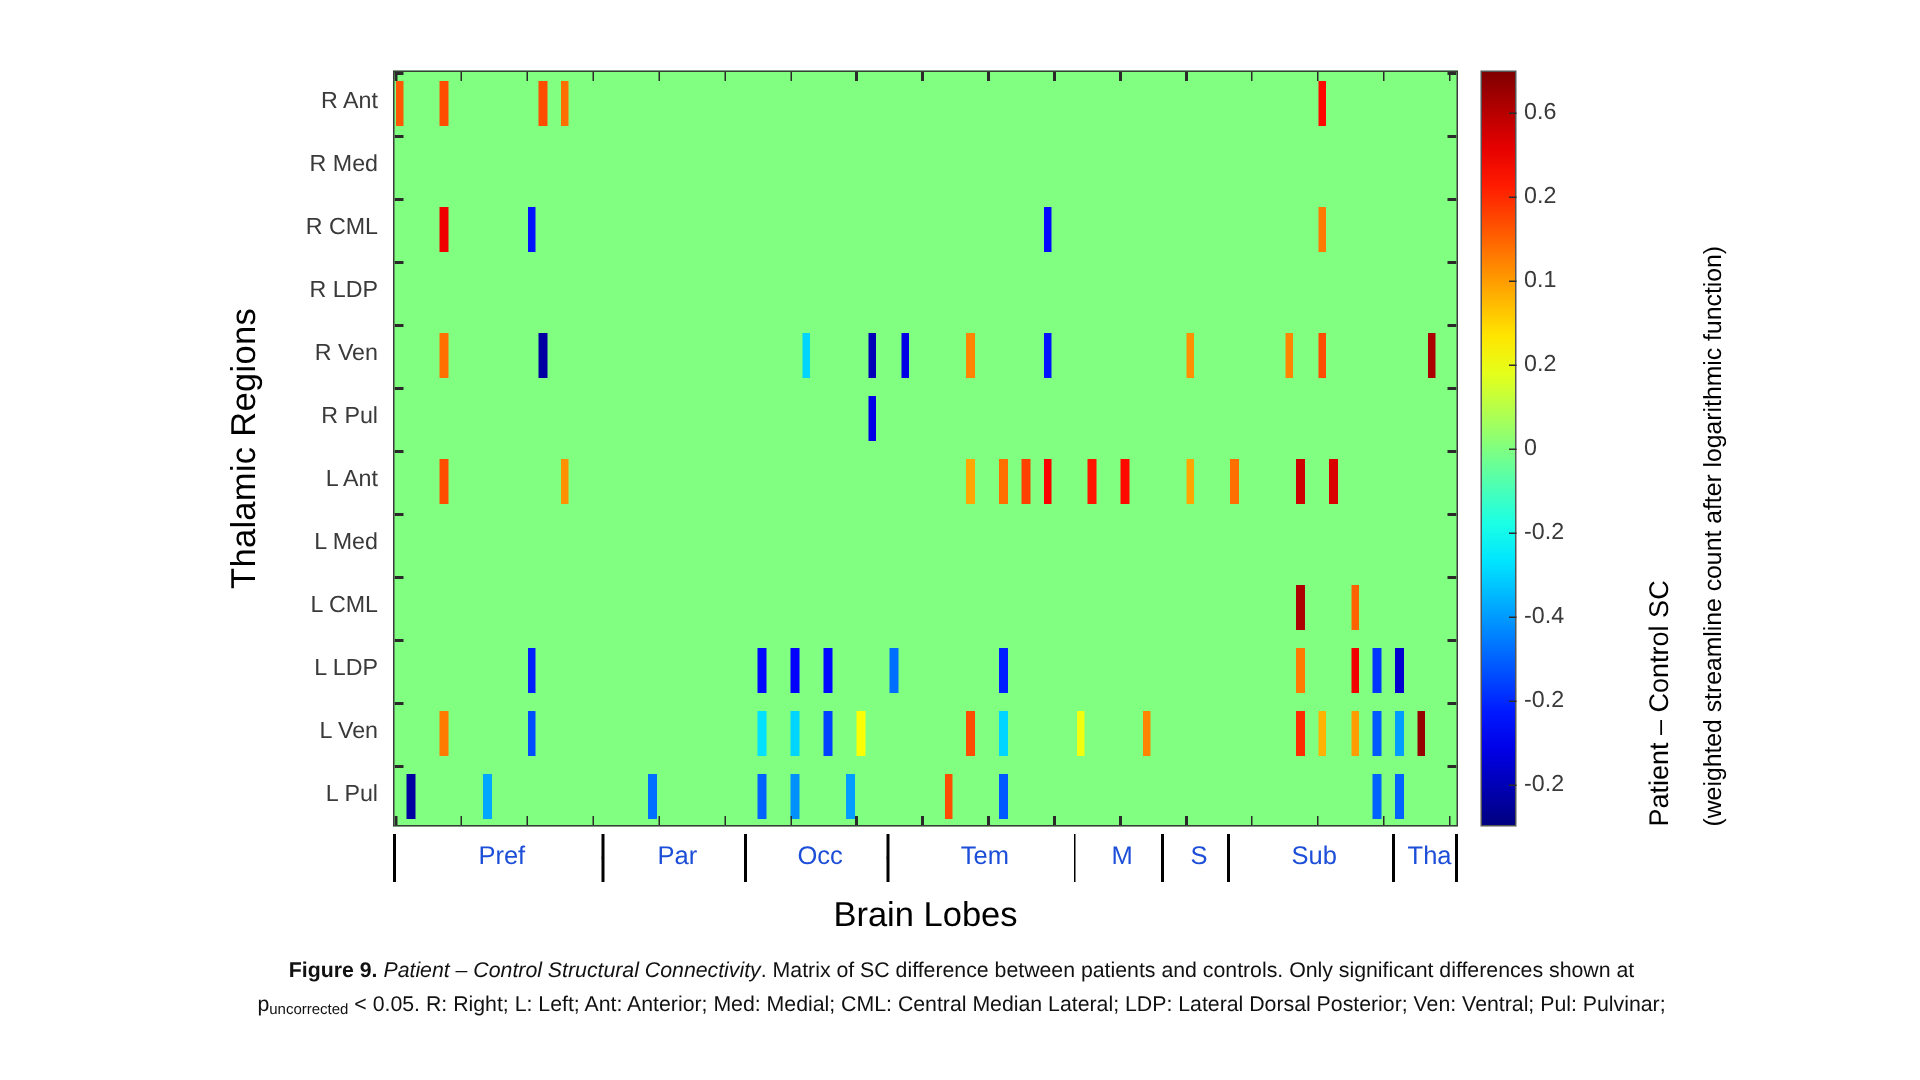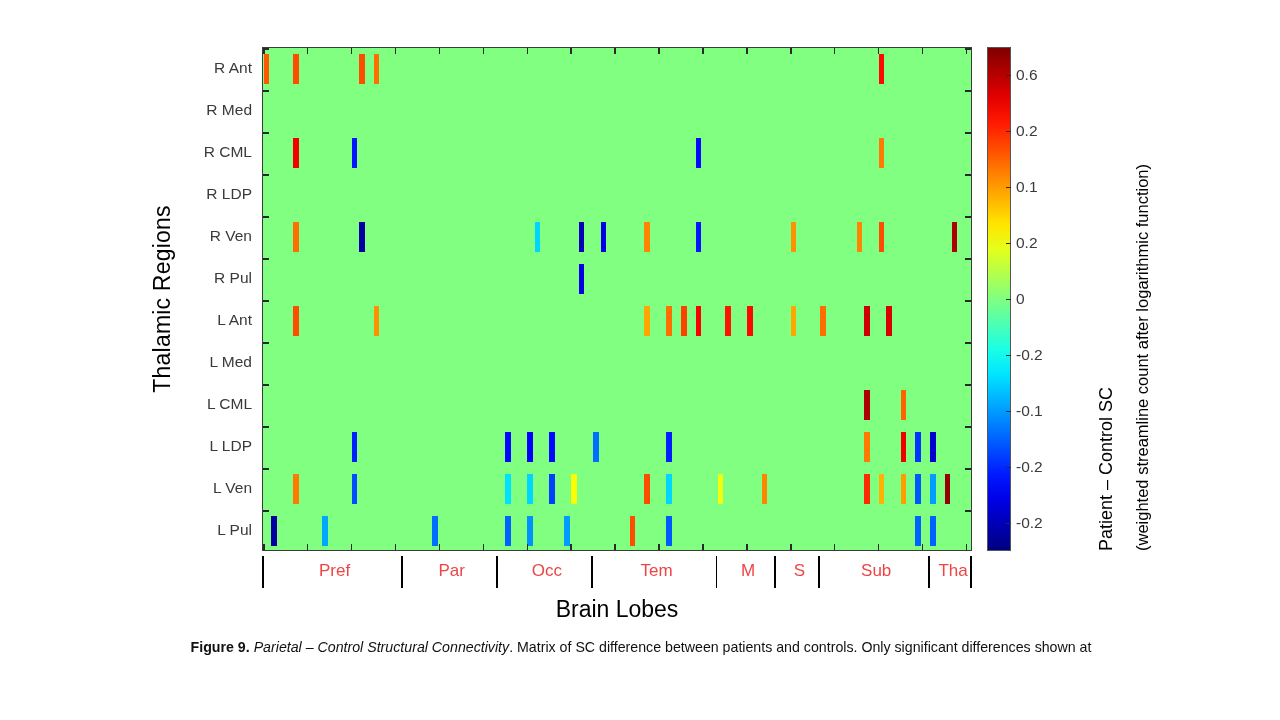--- a/index.html
+++ b/index.html
@@ -45,21 +45,21 @@
   .xtickmark{position:absolute;bottom:0;width:1.5px;height:6px;background:#2a2a2a;}
   .xtickmarkT{position:absolute;top:0;width:1.5px;height:6px;background:#2a2a2a;}
 
   
   #lobes{position:absolute;left:262px;top:556px;width:710px;height:40px;}
   .lobe-div{position:absolute;top:0;width:1.6px;height:32px;background:#000;}
   .lobe-rule{position:absolute;top:15px;height:1.6px;background:#000;}
   .lobe-name{
     position:absolute;top:4px;height:22px;
     display:flex;align-items:center;justify-content:center;
-    font-size:17px;color:#ef4444;background:#fff;padding:0 3px;
+    font-size:17px;color:#1d4ed8;background:#fff;padding:0 3px;
   }
 
   
   #xlabel{
     position:absolute;left:262px;top:595px;width:710px;height:28px;
     display:flex;align-items:center;justify-content:center;
     font-size:23px;color:#000;
   }
 
   
@@ -297,26 +297,26 @@
       <div class="cbtick" style="top: 420px;"></div>
       <div class="cbtick" style="top: 476px;"></div>
     </div>
   <div id="cbar-labels">
       <div class="cblab" style="top: 19px;">0.6</div>
       <div class="cblab" style="top: 75px;">0.2</div>
       <div class="cblab" style="top: 131px;">0.1</div>
       <div class="cblab" style="top: 187px;">0.2</div>
       <div class="cblab" style="top: 243px;">0</div>
       <div class="cblab" style="top: 299px;">-0.2</div>
-      <div class="cblab" style="top: 355px;">-0.1</div>
+      <div class="cblab" style="top: 355px;">-0.4</div>
       <div class="cblab" style="top: 411px;">-0.2</div>
       <div class="cblab" style="top: 467px;">-0.2</div>
     </div>
 
   <div class="cbtitle" id="cbtitle1">Patient – Control SC</div>
   <div class="cbtitle" id="cbtitle2">(weighted streamline count after logarithmic function)</div>
 
   <div id="caption">
-    <span><b>Figure 9.</b> <i>Parietal – Control Structural Connectivity</i><span>. Matrix of SC difference between patients and controls. Only significant differences shown at</span></span><br>
-    <br>
+    <span><b>Figure 9.</b> <i>Patient – Control Structural Connectivity</i><span>. Matrix of SC difference between patients and controls. Only significant differences shown at</span></span><br>
+    <span><span>p</span><span class="sub">uncorrected</span><span> &lt; 0.05. R: Right; L: Left; Ant: Anterior; Med: Medial; CML: Central Median Lateral; LDP: Lateral Dorsal Posterior; Ven: Ventral; Pul: Pulvinar;</span></span><br>
   </div>
 
 </div>
 
 </body></html>

